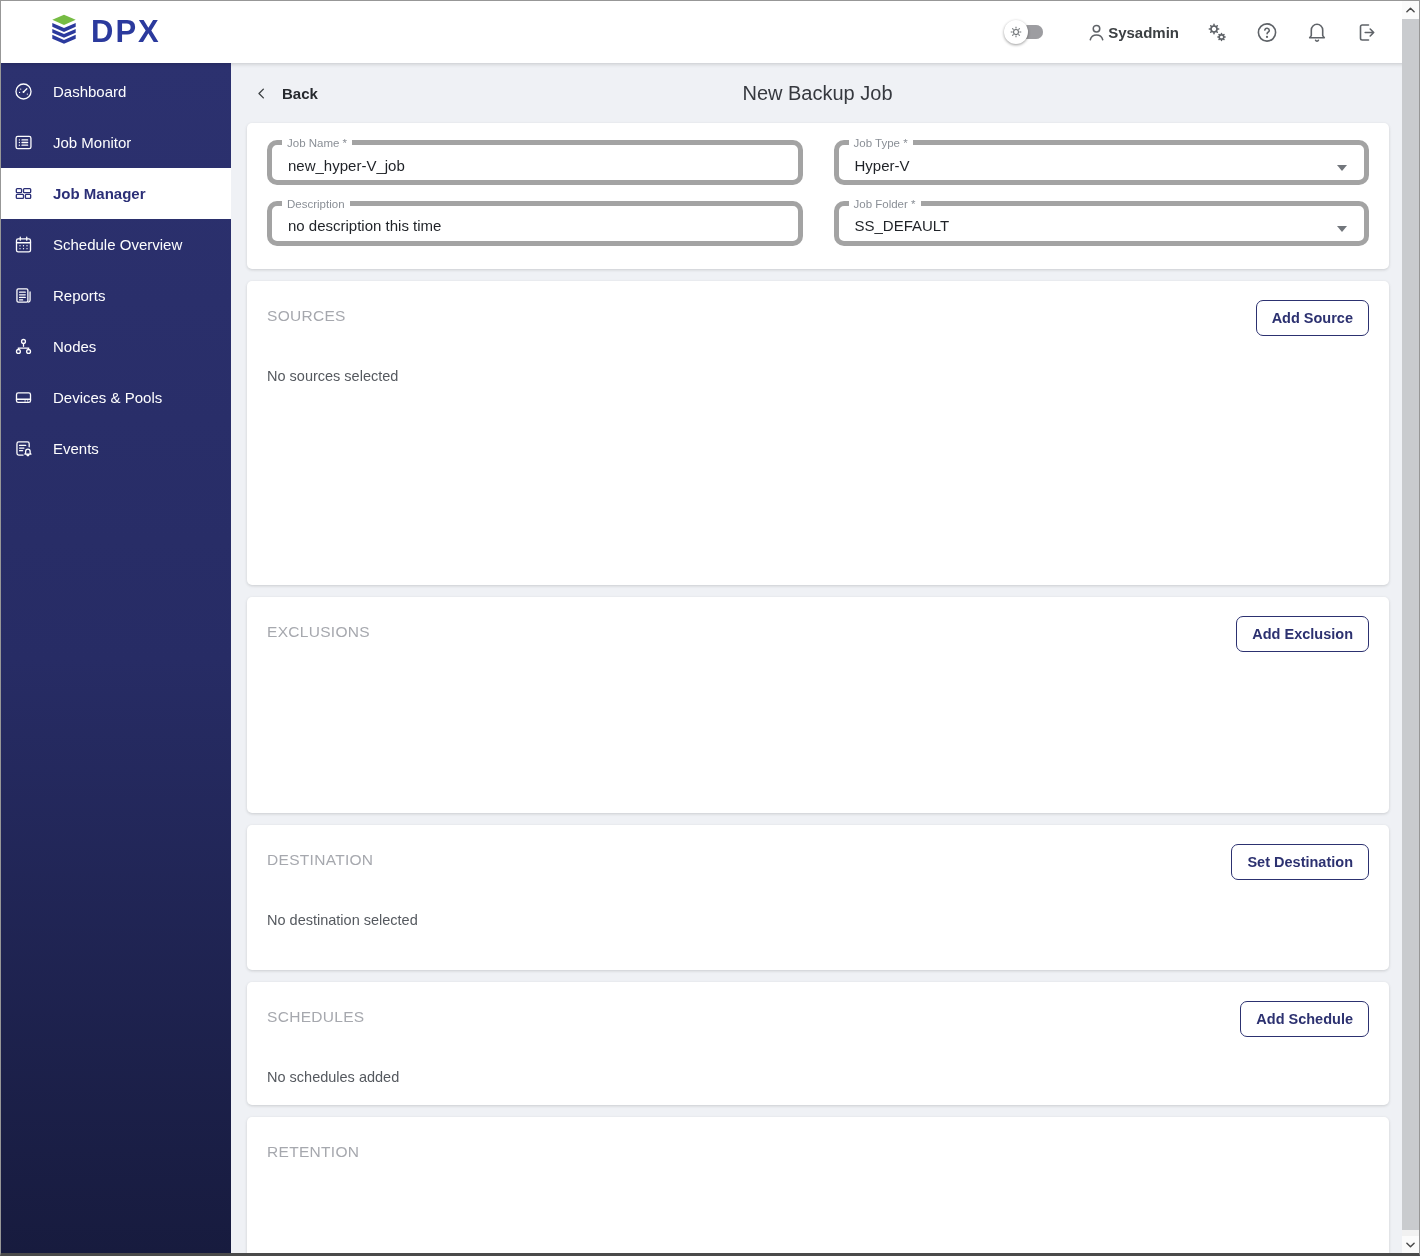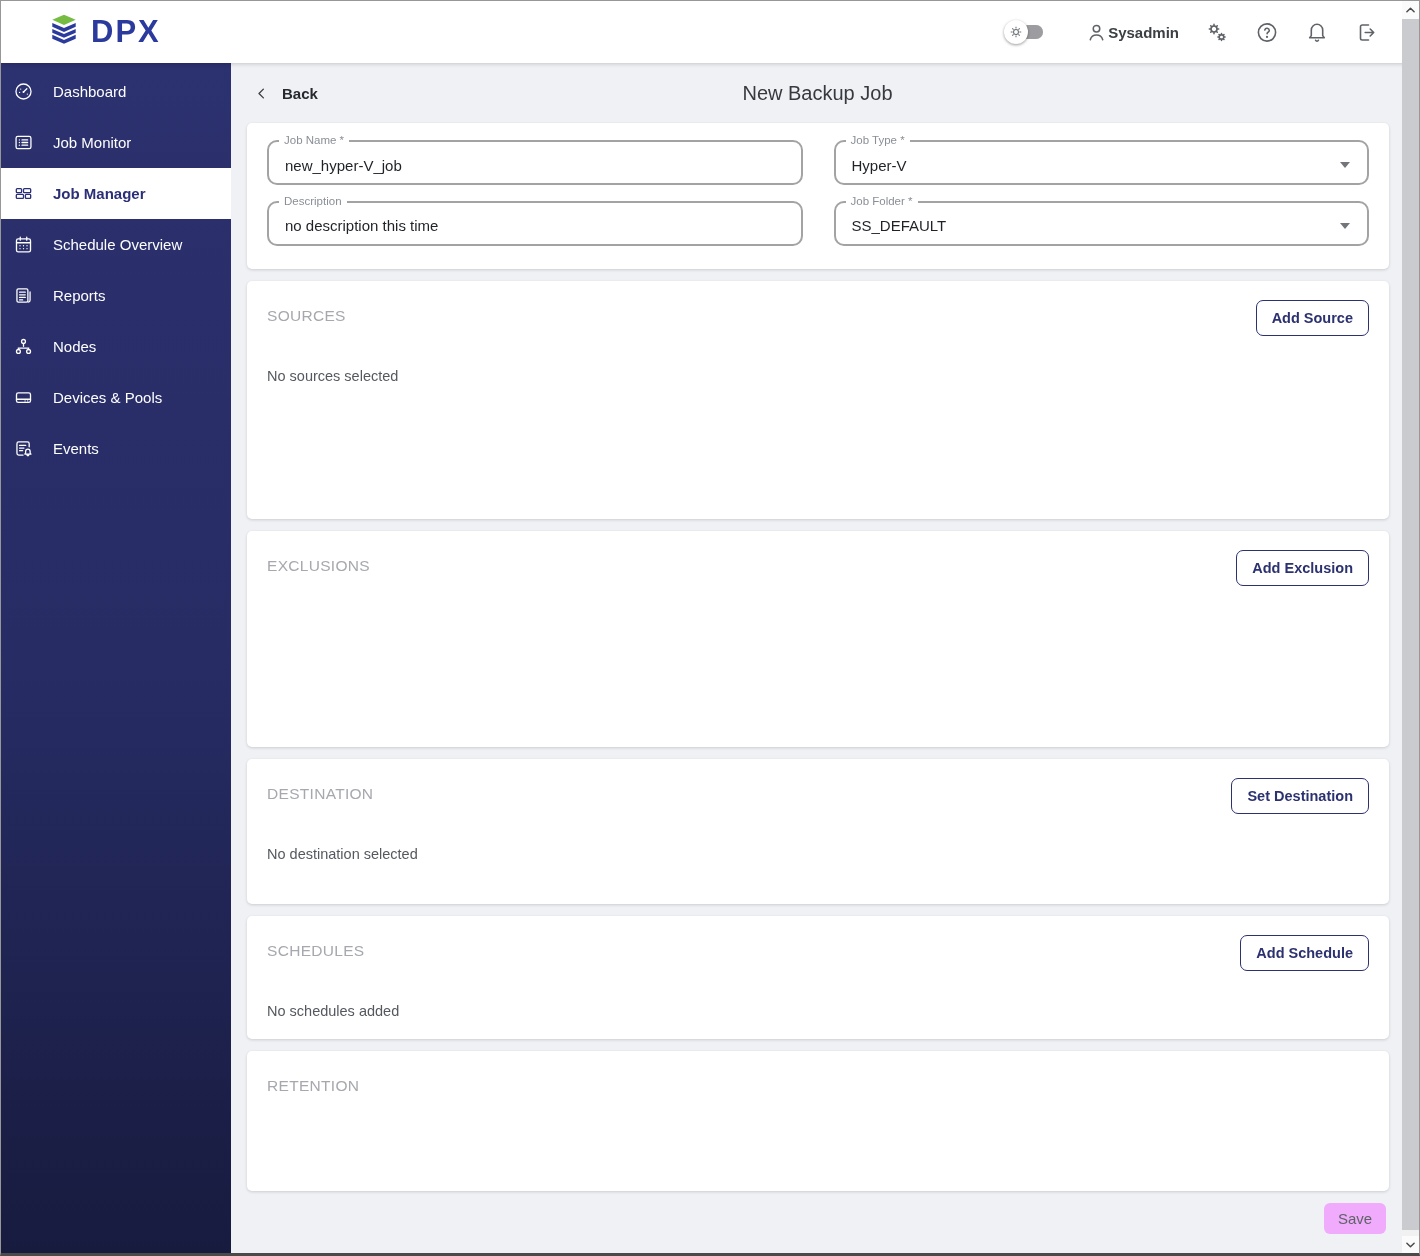--- a/index.html
+++ b/index.html
@@ -39,31 +39,31 @@
   .back { position:absolute; left:23px; display:flex; gap:13px; align-items:center; font-weight:700;
           font-size:15px; color:#26292e; cursor:pointer; }
   .page-title { margin:0 auto; font-size:20px; font-weight:500; color:#36393f; }
 
   .card { background:#fff; border-radius:5px; box-shadow:0 1px 3px rgba(60,64,67,.2);
           margin:0 15px 12px 16px; }
 
   
   .form-card { height:146px; padding:17px 20px; display:grid; grid-template-columns:1fr 1fr;
                column-gap:31px; row-gap:9px; }
-  .tfield { position:relative; height:45px; border:2px solid #a3a3a3; border-radius:10px; background:#fff;
+  .tfield { position:relative; height:45px; border:5px solid #a3a3a3; border-radius:10px; background:#fff;
             display:flex; align-items:center; padding:0 16px; }
   .flabel { position:absolute; top:-8px; left:10px; background:#fff; padding:0 5px; font-size:11.5px; color:#8a8f96; }
   .tfield input { border:none; outline:none; font-family:inherit; font-size:15px; color:#1f2227;
                   width:100%; background:transparent; padding-top:5px; }
   .caret { position:absolute; right:17px; top:20px; width:0; height:0; border-left:5px solid transparent;
            border-right:5px solid transparent; border-top:6px solid #72767c; }
 
   
   .section-card { position:relative; padding:20px; }
-  .h-sources { height:238px; } .h-excl { height:216px; } .h-dest { height:145px; }
+  .h-sources { height:304px; } .h-excl { height:216px; } .h-dest { height:145px; }
   .h-sched { height:123px; } .h-ret { height:140px; }
   .section-title { font-size:15.5px; color:#a6a8ae; letter-spacing:.3px; padding-top:6px; }
   .section-btn { position:absolute; top:19px; right:20px; background:#fff; border:1.5px solid #2c3170;
                  color:#2c3170; font-weight:700; font-size:14.5px; padding:9px 15px; border-radius:7px;
                  cursor:pointer; font-family:inherit; }
   .empty-text { margin-top:43px; font-size:14.5px; color:#55595f; }
 
   .retention-field { width:536px; margin-top:16px; }
   .spinner { position:absolute; right:12px; top:7px; width:25px; height:30px; background:#eef0f3;
              border-radius:6px; display:flex; flex-direction:column; align-items:center; justify-content:center;

